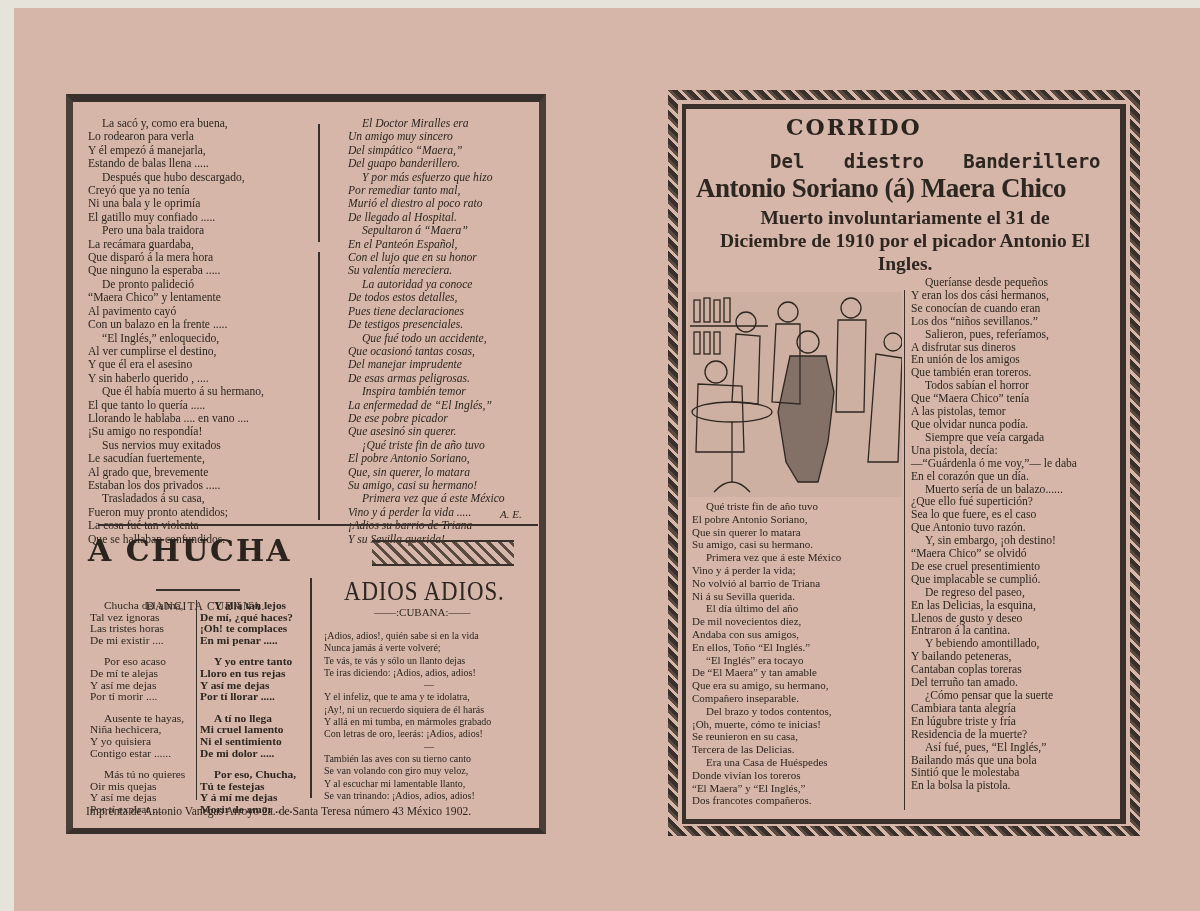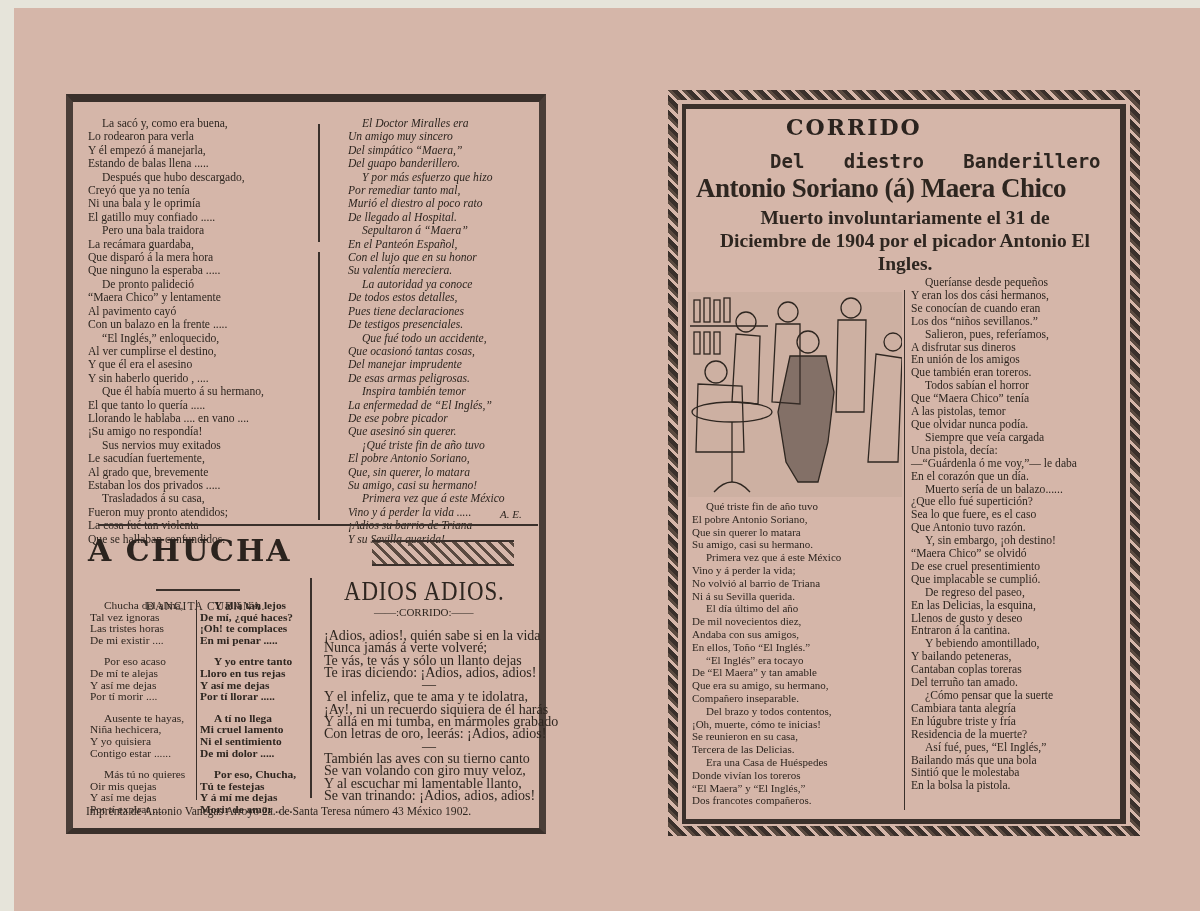--- a/index.html
+++ b/index.html
@@ -41,21 +41,21 @@
     background:repeating-linear-gradient(45deg,#5a4a40 0 3px,transparent 3px 8px);
   }
   .chucha-sub { position:absolute; left:146px; top:600px; font-size:11.5px; letter-spacing:1px; }
   .chucha-orn { position:absolute; left:156px; top:589px; width:84px; height:2px; background:#3a302b; }
   .chucha-a { left:90px; top:600px; font-size:11.4px; line-height:11.6px; }
   .chucha-b { left:200px; top:600px; font-size:11.4px; line-height:11.6px;font-weight:bold; }
   .stanza-gap { display:block; height:10px; }
 
   .adios-title { position:absolute; left:344px; top:576px; font-size:27px; letter-spacing:1px; font-weight:normal; transform:scaleX(0.85); transform-origin:left; }
   .adios-sub { position:absolute; left:374px; top:606px; font-size:11px; }
-  .adios-text { left:324px; top:630px; font-size:14px; line-height:12.3px; }
+  .adios-text { left:324px; top:630px; font-size:10px; line-height:12.3px; }
   .imprenta { position:absolute; left:86px; top:805px; font-size:11.6px; }
 
   
   .right-frame {
     position:absolute; left:668px; top:90px; width:472px; height:746px;
     border:10px solid transparent;
     border-image: repeating-linear-gradient(45deg,#3a302b 0 4px,#d5b6a9 4px 7px,#5a4a40 7px 10px) 10;
     box-sizing:border-box;
   }
   .right-inner {
@@ -93,30 +93,30 @@
 <div class="chucha-title">A CHUCHA</div>
 <div class="ornament"></div>
 <div class="chucha-sub">DANCITA CUBANA.</div>
 <div class="chucha-orn"></div>
 <div class="poem-col chucha-a"><span class="ln ind">Chucha del alma,</span><span class="ln">Tal vez ignoras</span><span class="ln">Las tristes horas</span><span class="ln">De mi existir ....</span><span class="stanza-gap"></span><span class="ln ind">Por eso acaso</span><span class="ln">De mí te alejas</span><span class="ln">Y así me dejas</span><span class="ln">Por tí morir ....</span><span class="stanza-gap"></span><span class="ln ind">Ausente te hayas,</span><span class="ln">Niña hechicera,</span><span class="ln">Y yo quisiera</span><span class="ln">Contigo estar ......</span><span class="stanza-gap"></span><span class="ln ind">Más tú no quieres</span><span class="ln">Oir mis quejas</span><span class="ln">Y así me dejas</span><span class="ln">Por tí expirar .....</span></div>
 <div class="vrule" style="left:196px;top:600px;height:200px;width:1px;"></div>
 <div class="poem-col chucha-b"><span class="ln ind">Y allá tán lejos</span><span class="ln">De mí, ¿qué haces?</span><span class="ln">¡Oh! te complaces</span><span class="ln">En mi penar .....</span><span class="stanza-gap"></span><span class="ln ind">Y yo entre tanto</span><span class="ln">Lloro en tus rejas</span><span class="ln">Y así me dejas</span><span class="ln">Por tí llorar .....</span><span class="stanza-gap"></span><span class="ln ind">A tí no llega</span><span class="ln">Mi cruel lamento</span><span class="ln">Ni el sentimiento</span><span class="ln">De mi dolor .....</span><span class="stanza-gap"></span><span class="ln ind">Por eso, Chucha,</span><span class="ln">Tú te festejas</span><span class="ln">Y á mí me dejas</span><span class="ln">Morir de amor .. . .</span></div>
 <div class="vrule" style="left:310px;top:578px;height:220px;"></div>
 
 <div class="adios-title">ADIOS ADIOS.</div>
-<div class="adios-sub">——:CORRIDO:——</div>
+<div class="adios-sub">——:CUBANA:——</div>
 <div class="poem-col adios-text"><span class="ln">¡Adios, adios!, quién sabe si en la vida</span><span class="ln">Nunca jamás á verte volveré;</span><span class="ln">Te vás, te vás y sólo un llanto dejas</span><span class="ln">Te iras diciendo: ¡Adios, adios, adios!</span><span class="stanza-gap" style="text-align: center; height: auto; width: 210px;">—</span><span class="ln">Y el infeliz, que te ama y te idolatra,</span><span class="ln">¡Ay!, ni un recuerdo siquiera de él harás</span><span class="ln">Y allá en mi tumba, en mármoles grabado</span><span class="ln">Con letras de oro, leerás: ¡Adios, adios!</span><span class="stanza-gap" style="text-align: center; height: auto; width: 210px;">—</span><span class="ln">También las aves con su tierno canto</span><span class="ln">Se van volando con giro muy veloz,</span><span class="ln">Y al escuchar mi lamentable llanto,</span><span class="ln">Se van trinando: ¡Adios, adios, adios!</span></div>
 <div class="imprenta">Imprenta de Antonio Vanegas Arroyo 2a. de Santa Teresa número 43 México 1902.</div>
 
 <div class="right-frame"></div>
 <div class="right-inner"></div>
 <div class="corrido-title">CORRIDO</div>
 <div class="corrido-l2">Del diestro Banderillero</div>
 <div class="corrido-l3">Antonio Soriano (á) Maera Chico</div>
-<div class="corrido-l4">Muerto involuntariamente el 31 de Diciembre de 1904 por el picador Antonio El Ingles.</div>
+<div class="corrido-l4">Muerto involuntariamente el 31 de Diciembre de 1910 por el picador Antonio El Ingles.</div>
 
 <svg class="illustration" viewBox="0 0 214 205">
   <rect width="214" height="205" fill="#cdb0a2"></rect>
   <g stroke="#2e2620" stroke-width="1.3" fill="none">
     <rect x="6" y="8" width="6" height="22"></rect>
       <rect x="16" y="6" width="6" height="24"></rect>
       <rect x="26" y="8" width="6" height="22"></rect>
       <rect x="36" y="6" width="6" height="24"></rect>
     <rect x="6" y="40" width="6" height="22"></rect>
       <rect x="16" y="40" width="6" height="22"></rect>

